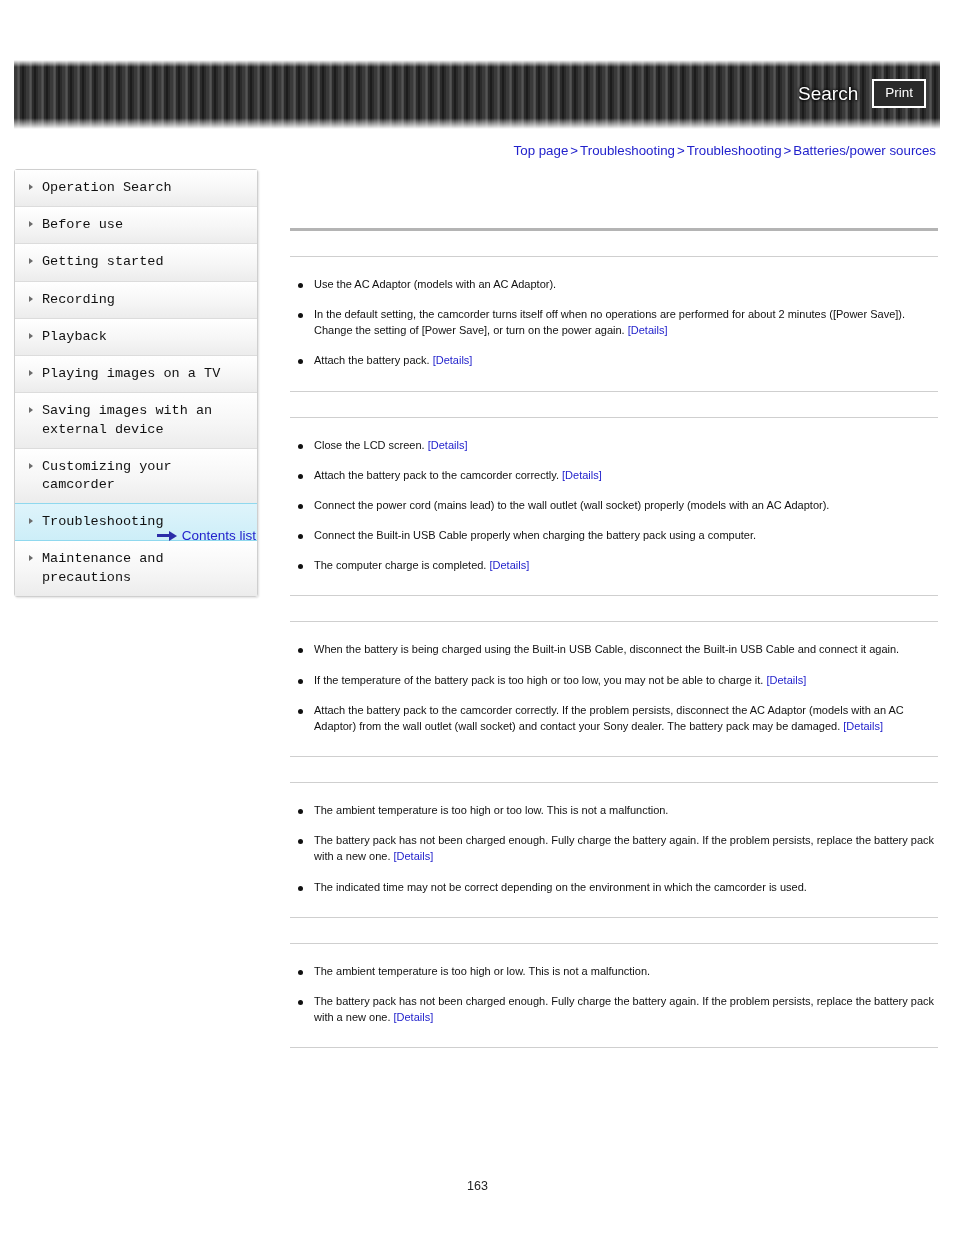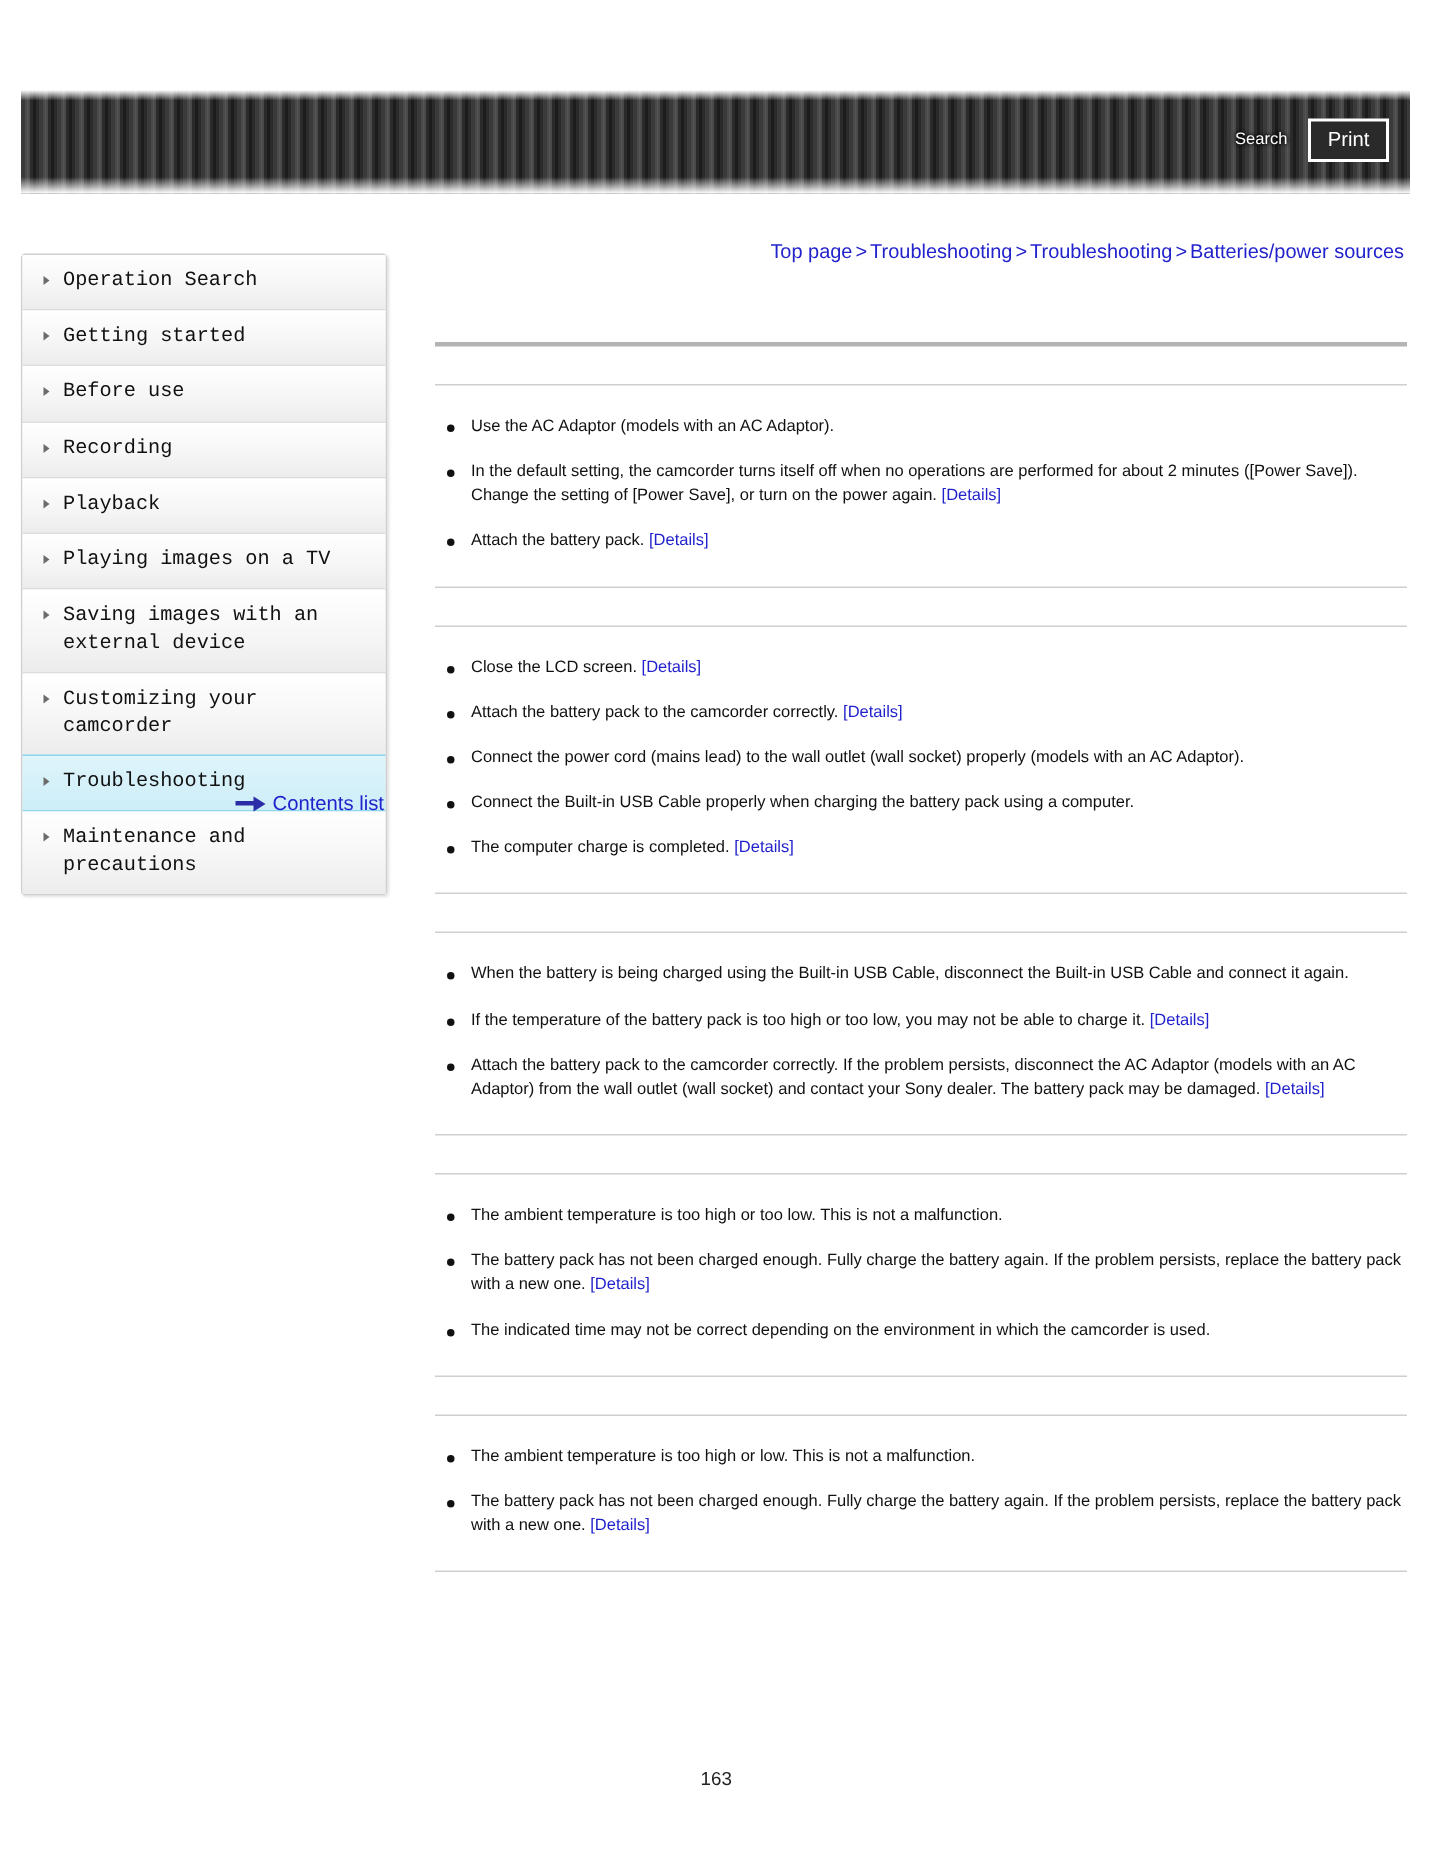--- a/index.html
+++ b/index.html
@@ -41,41 +41,41 @@
   #header-tools {
     position: absolute;
     right: 14px;
     top: 19px;
     display: flex;
     align-items: center;
     gap: 14px;
   }
   #search-link {
     color: #ffffff;
-    font-size: 11px;
+    font-size: 19px;
     line-height: 1;
     text-shadow: 0 0 3px #000, 0 0 3px #000;
     cursor: pointer;
     margin-left: 20px;
   }
   #print-button {
     color: #ffffff;
     font-size: 13.5px;
     line-height: 1;
     border: 2px solid #ffffff;
     background: #2a2a2a;
     padding: 5px 11px 6px 11px;
     cursor: pointer;
   }
 
   
   #breadcrumb {
     position: absolute;
     right: 18px;
-    top: 160px;
+    top: 143px;
     font-size: 13.3px;
     color: #2222cc;
     white-space: nowrap;
   }
   #breadcrumb .crumb { color: #2222cc; cursor: pointer; }
   #breadcrumb .sep { color: #2222cc; padding: 0 2px; }
 
   
   #sidebar {
     position: absolute;
@@ -236,25 +236,25 @@
 
 <div id="breadcrumb"><span class="crumb">Top page</span><span class="sep">&gt;</span><span class="crumb">Troubleshooting</span><span class="sep">&gt;</span><span class="crumb">Troubleshooting</span><span class="sep">&gt;</span><span class="crumb">Batteries/power sources</span></div>
 
 <nav id="sidebar">
     <div class="nav-item">
       <span class="nav-arrow"></span>
       <span class="nav-label">Operation Search</span>
     </div>
     <div class="nav-item">
       <span class="nav-arrow"></span>
+      <span class="nav-label">Before use</span>
+    </div>
+    <div class="nav-item">
+      <span class="nav-arrow"></span>
       <span class="nav-label">Getting started</span>
-    </div>
-    <div class="nav-item">
-      <span class="nav-arrow"></span>
-      <span class="nav-label">Before use</span>
     </div>
     <div class="nav-item">
       <span class="nav-arrow"></span>
       <span class="nav-label">Recording</span>
     </div>
     <div class="nav-item">
       <span class="nav-arrow"></span>
       <span class="nav-label">Playback</span>
     </div>
     <div class="nav-item">

